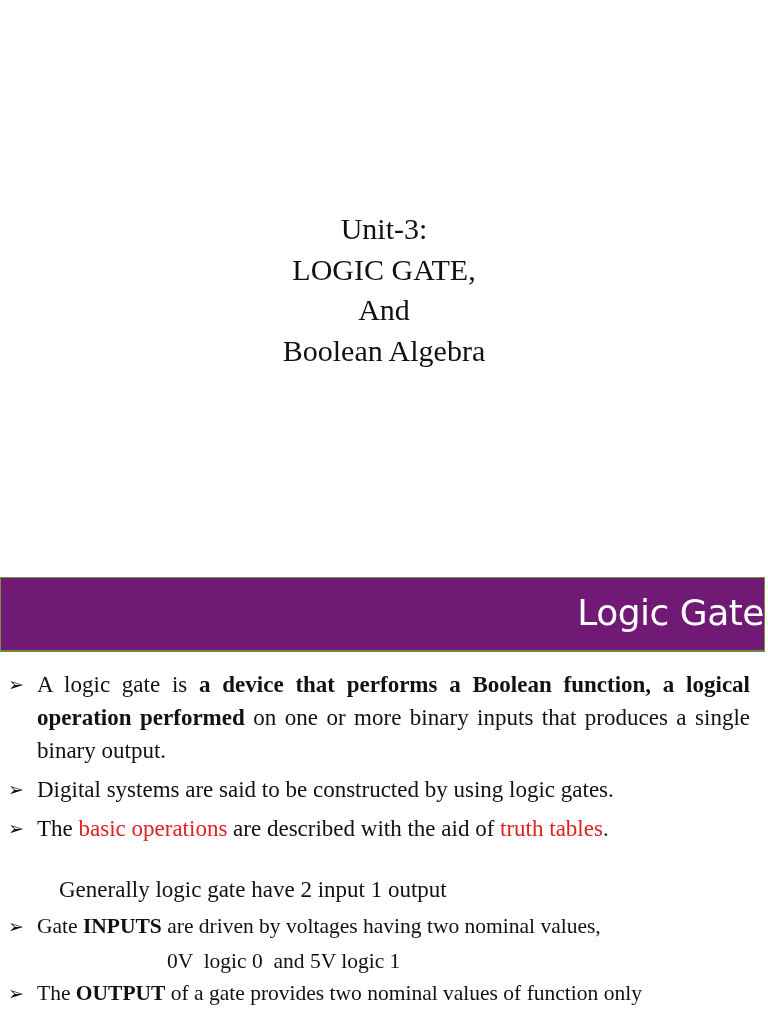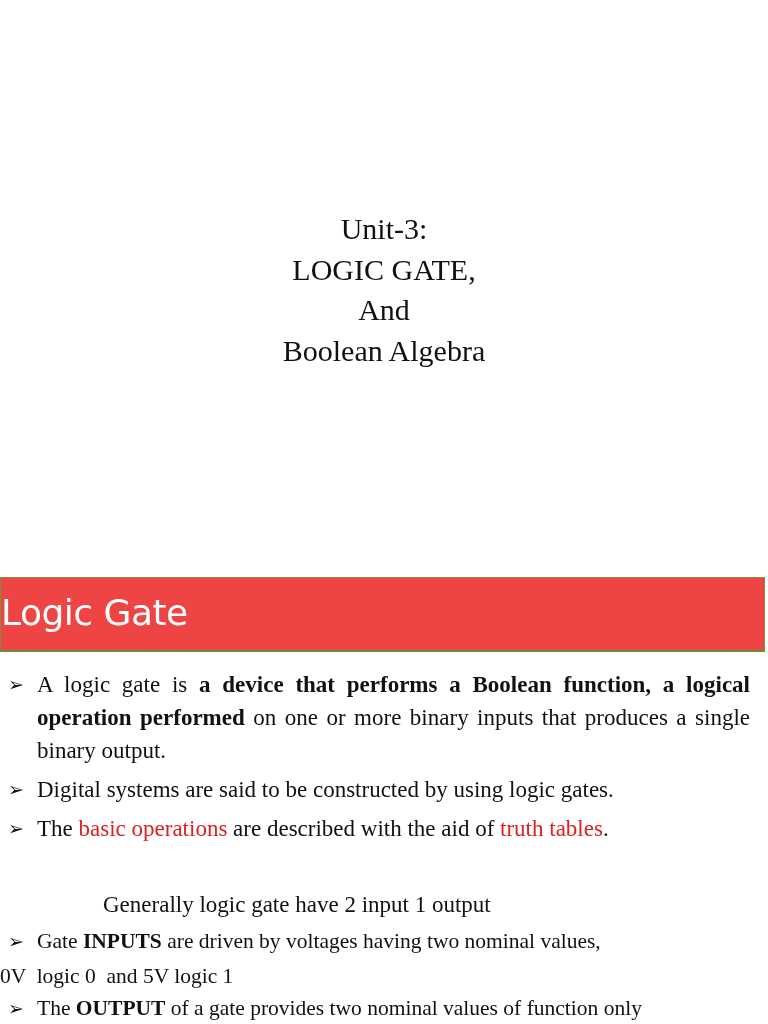--- a/index.html
+++ b/index.html
@@ -26,27 +26,27 @@
       color: #111;
     }
     .slide1-title div { white-space: nowrap; }
 
     .banner {
       position: absolute;
       left: 0;
       top: 577px;
       width: 765px;
       height: 75px;
-      background: #ef4444;
+      background: #701a75;
       border: 1px solid #76923c;
       border-bottom: 2px solid #6f8a38;
       box-sizing: border-box;
       display: flex;
       align-items: center;
-      justify-content: flex-start;
+      justify-content: flex-end;
     }
     .banner-title {
       font-family: "DejaVu Sans", "Liberation Sans", sans-serif;
       color: #ffffff;
       font-size: 36px;
       letter-spacing: -0.5px;
       margin-top: -4px;
     }
 
     .content {
@@ -71,26 +71,27 @@
       line-height: 33px;
     }
     .b1 { text-align: justify; }
     .b2 { margin-top: 6px; }
     .b3 { margin-top: 6px; }
     .red { color: #e02020; text-align: right; }
     strong { font-weight: bold; }
 
     .center-line {
       text-align: left;
-      padding-left: 103px;
+      padding-left: 59px;
       line-height: 33px;
-      margin-top: 43px;
+      margin-top: 28px;
     }
     .b4 { margin-top: 4px; font-size: 21.5px; }
     .sub-line {
+      padding-left: 167px;
       line-height: 36px;
       font-size: 21.5px;
     }
     .b5 { margin-top: -2px; font-size: 21.5px; }
   </style>
 </head>
 <body>
 
 <div class="slide1-title">
   <div>Unit-3:</div>

